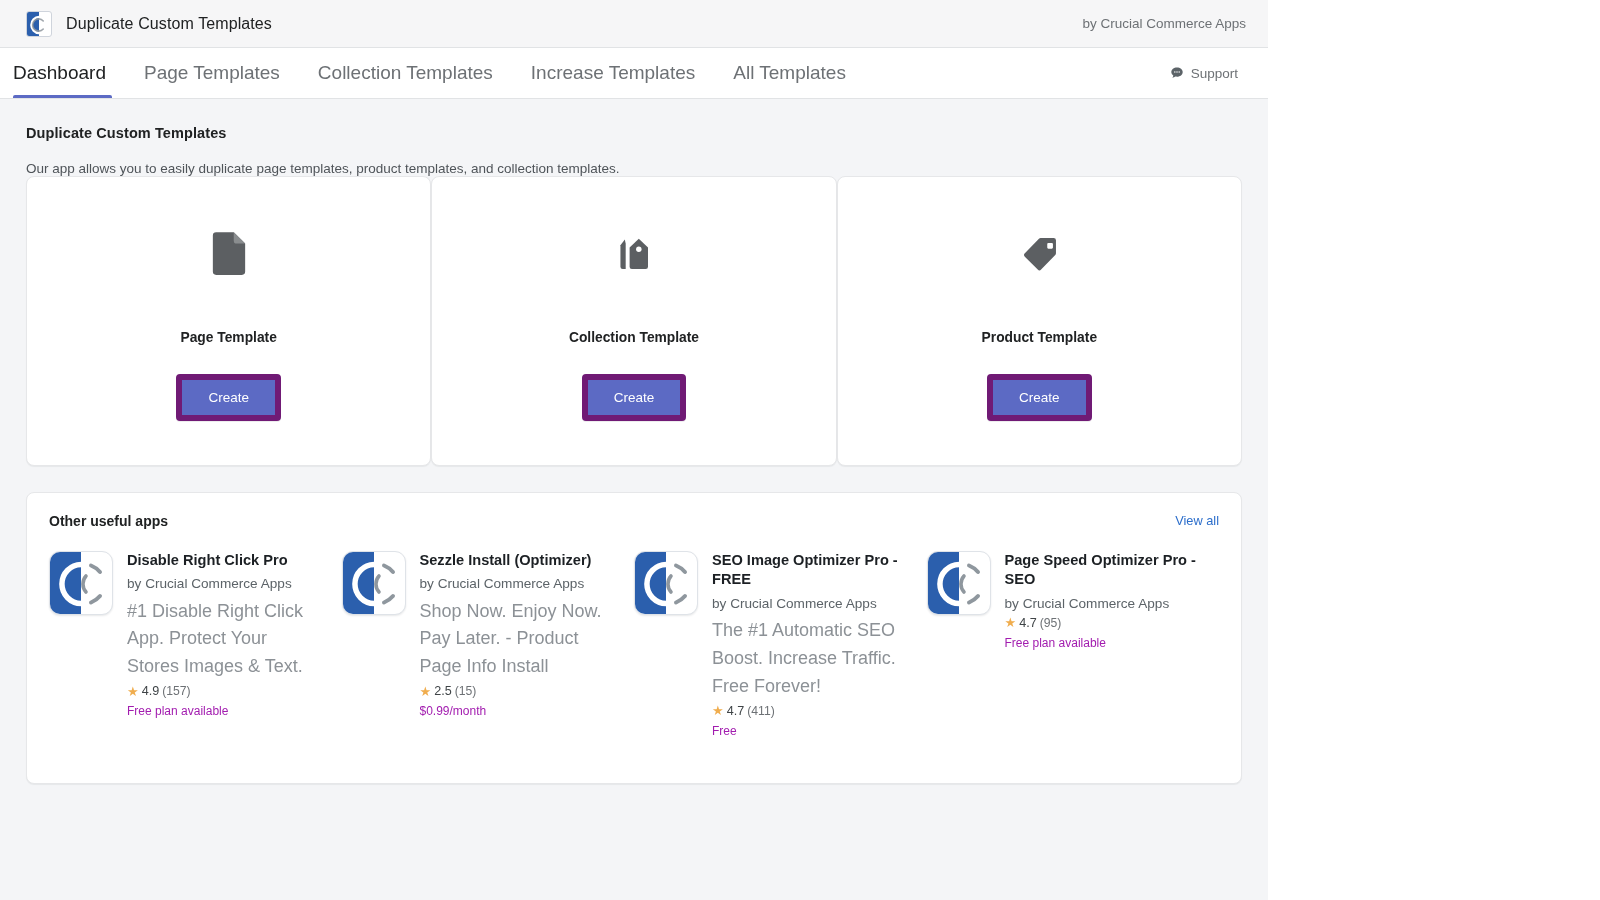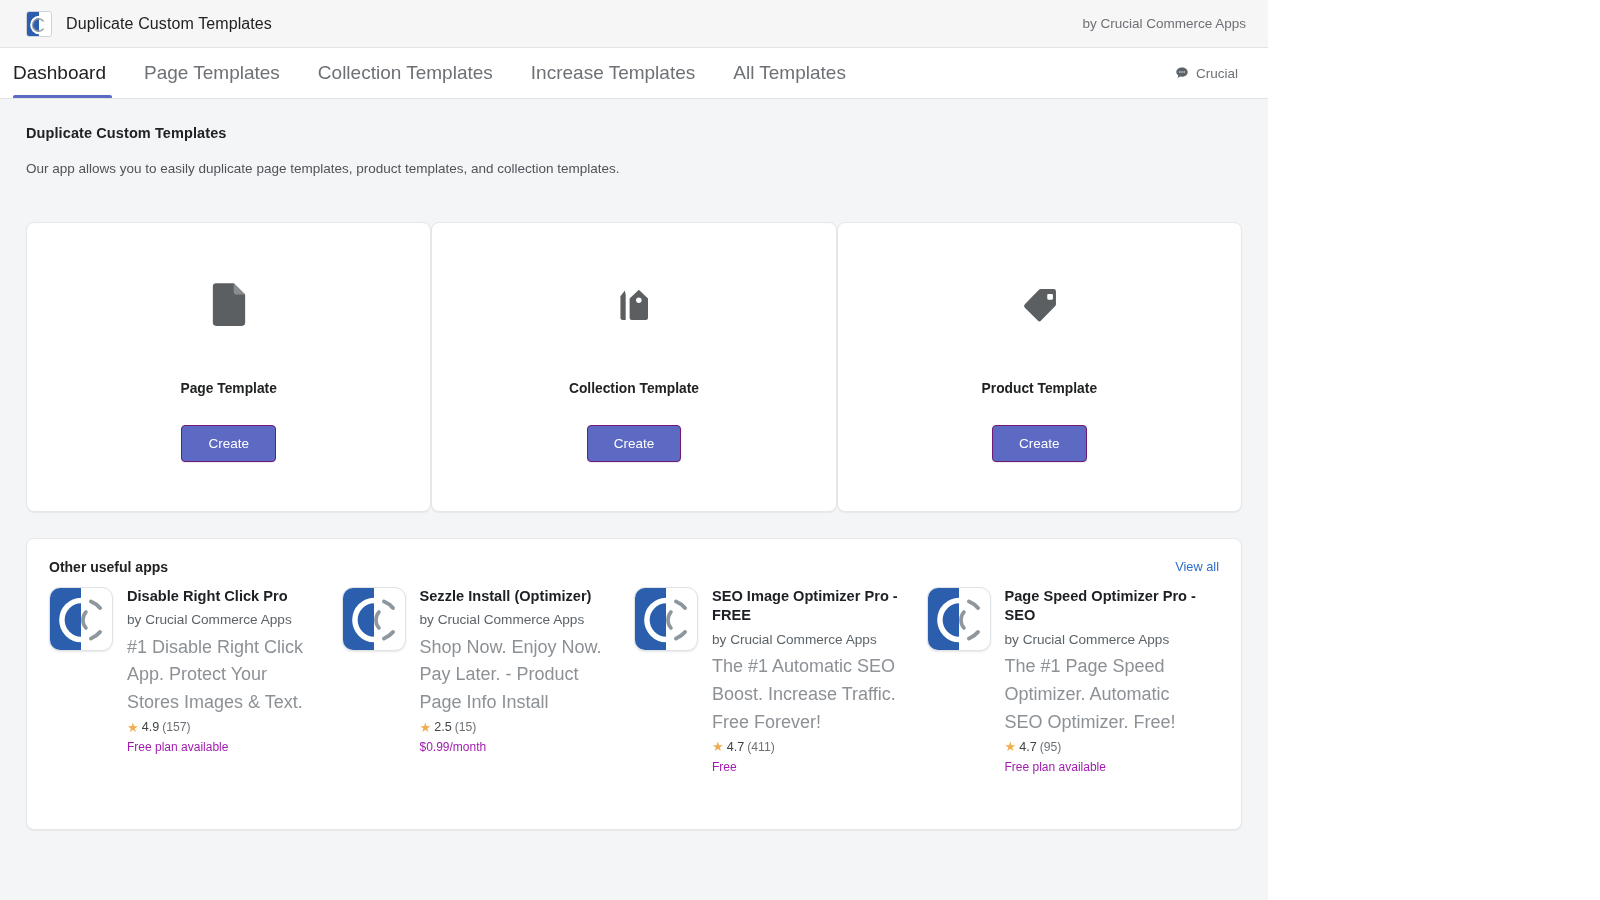--- a/index.html
+++ b/index.html
@@ -50,48 +50,48 @@
   .support .bubble { width: 14px; height: 14px; display: block; }
 
   
   .page {
     background: #f4f5f7; padding: 26px 26px 0 26px; height: 801px; overflow: hidden;
   }
   .page-heading { font-size: 14.5px; font-weight: bold; color: #202223; letter-spacing: .1px; }
   .page-sub { margin-top: 20px; font-size: 13.5px; color: #4f5459; }
 
   
-  .card-row { display: flex; gap: 0; margin-top: 46px; }
+  .card-row { display: flex; gap: 0; }
   .tcard {
     flex: 1; background: #ffffff; border: 1px solid #e6e7e9; border-radius: 8px;
     box-shadow: 0 1px 1px rgba(22,29,37,.06);
     height: 290px; display: flex; flex-direction: column;
     align-items: center; justify-content: center;
   }
   .tcard-icon { height: 64px; display: flex; align-items: center; justify-content: center; }
   .tcard-icon svg { display: block; }
   .tcard-title {
     margin-top: 44px; font-size: 13.8px; font-weight: bold; color: #202223;
   }
   .btn-create {
-    margin-top: 29px; background: #5c6ac4; color: #ffffff; border: 1px solid #701a75;
+    margin-top: 29px; background: #5c6ac4; color: #ffffff; border: 6px solid #701a75;
     border-radius: 4px; font-size: 13.5px; font-family: inherit;
     padding: 10px 26px; cursor: pointer; box-shadow: 0 1px 0 rgba(22,29,37,.08);
   }
 
   
   .apps-panel {
     margin-top: 26px; background: #ffffff; border: 1px solid #e6e7e9; border-radius: 8px;
     box-shadow: 0 1px 1px rgba(22,29,37,.06);
     padding: 20px 22px 26px 22px; height: 292px; overflow: hidden;
   }
   .apps-head { display: flex; align-items: flex-start; }
   .apps-head-title { font-size: 14px; font-weight: bold; color: #202223; }
   .apps-head-link { margin-left: auto; font-size: 12.8px; color: #2c6ecb; cursor: pointer; }
-  .apps-grid { display: flex; margin-top: 12px; gap: 0; }
+  .apps-grid { display: flex; margin-top: 22px; gap: 0; }
   .app-item { flex: 1; display: flex; gap: 14px; padding-right: 22px; }
   .app-logo {
     width: 64px; height: 64px; border-radius: 11px; background: #ffffff;
     border: 1px solid #dfe3e8; position: relative; overflow: hidden; flex: none;
     box-shadow: 0 1px 2px rgba(22,29,37,.10);
   }
   .app-logo .half { position: absolute; left: 0; top: 0; width: 50%; height: 100%; background: #2b5fad; }
   .app-logo svg { position: absolute; inset: 0; }
   .app-info { min-width: 0; }
   .app-name { font-size: 14.6px; font-weight: bold; color: #1c2024; line-height: 1.32; }
@@ -143,21 +143,21 @@
     </div>
     <div class="support">
       <span class="bubble">
         <svg viewBox="0 0 16 16" width="14" height="14" aria-hidden="true">
           <path d="M8 1.6c-3.6 0-6.5 2.3-6.5 5.2 0 1.6.9 3 2.3 4-.1.9-.5 1.9-1.2 2.7 1.4-.2 2.7-.8 3.6-1.5.6.1 1.2.2 1.8.2 3.6 0 6.5-2.3 6.5-5.4S11.6 1.6 8 1.6z" fill="#5c6368"></path>
           <circle cx="5.5" cy="6.8" r=".85" fill="#f6f6f7"></circle>
           <circle cx="8" cy="6.8" r=".85" fill="#f6f6f7"></circle>
           <circle cx="10.5" cy="6.8" r=".85" fill="#f6f6f7"></circle>
         </svg>
       </span>
-      <span>Crucial</span>
+      <span>Support</span>
     </div>
   </div>
 
   <div class="page">
 
     <div class="page-heading">Duplicate Custom Templates</div>
     <div class="page-sub">Our app allows you to easily duplicate page templates, product templates, and collection templates.</div>
 
     <div class="card-row">
 
@@ -280,21 +280,20 @@
             <svg viewBox="0 0 64 64" width="64" height="64" aria-hidden="true">
               <path d="M45 18 A19.5 19.5 0 1 0 45 46" fill="none" stroke="#ffffff" stroke-width="5.5" stroke-linecap="round"></path>
               <path d="M41 13.5 A23 23 0 0 1 50 20" fill="none" stroke="#8f979e" stroke-width="4" stroke-linecap="round"></path>
               <path d="M41 50.5 A23 23 0 0 0 50 44" fill="none" stroke="#8f979e" stroke-width="4" stroke-linecap="round"></path>
               <path d="M36 24 A12 12 0 0 0 36 40" fill="none" stroke="#8f979e" stroke-width="3.6" stroke-linecap="round"></path>
             </svg>
           </div>
           <div class="app-info">
             <div class="app-name">Page Speed Optimizer Pro - SEO</div>
             <div class="app-vendor">by Crucial Commerce Apps</div>
-            <div class="app-desc">The #1 Page Speed Optimizer. Automatic SEO Optimizer. Free!</div>
             <div class="app-rating">
               <span class="star">★</span>
               <span>4.7</span>
               <span class="count">(95)</span>
             </div>
             <div class="app-price">Free plan available</div>
           </div>
         </div>
 
       </div>

